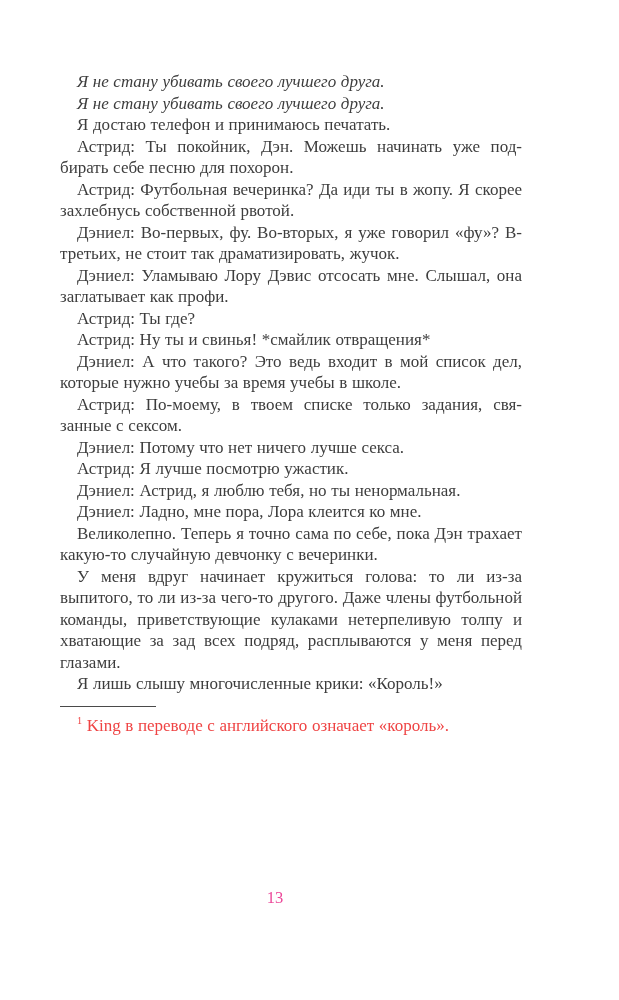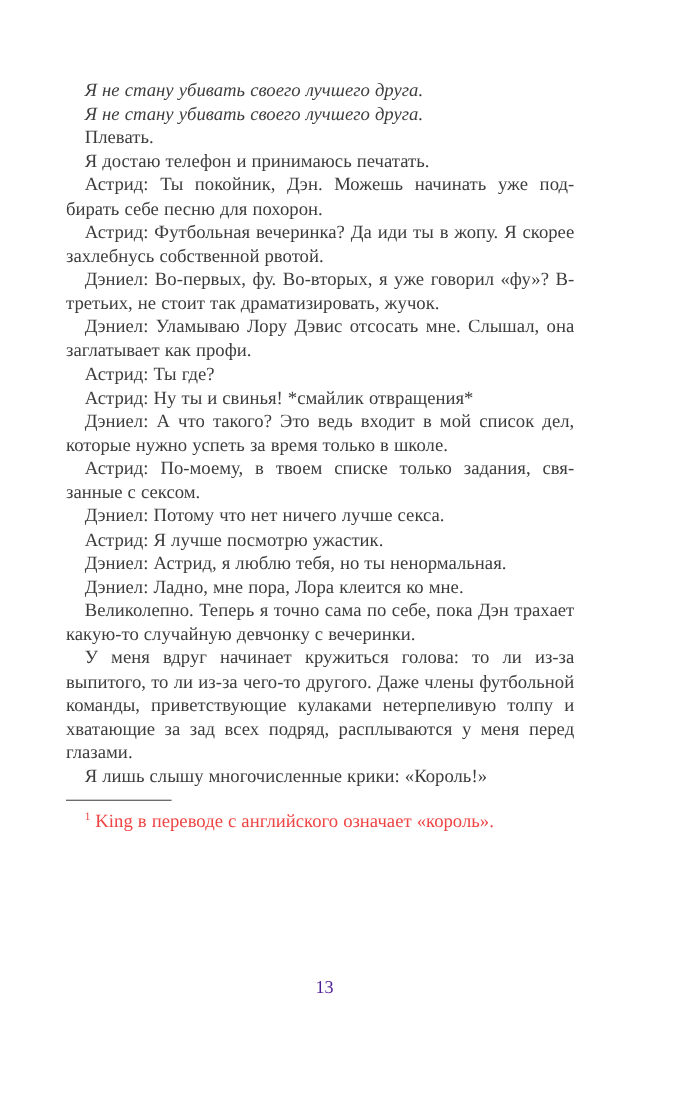--- a/index.html
+++ b/index.html
@@ -50,44 +50,43 @@
     margin: 0;
     font-size: 15.5px;
     line-height: 20px;
     text-indent: 34px;
     text-align: justify;
     color: #ef4444;
   }
   .page-number {
     position: absolute;
     top: 888px;
-    left: 64px;
+    left: 44px;
     width: 462px;
     text-align: center;
     font-size: 16.5px;
-    color: #4c1d95;
+    color: #ec4899;
   }
 </style>
 </head>
 <body>
 
 <div class="page">
 
   <div class="text-block">
       <p class="opening"><i>Я не стану убивать своего лучшего друга.</i></p>
       <p class="opening"><i>Я не стану убивать своего лучшего друга.</i></p>
-      <p><span>Плевать.</span></p>
       <p><span>Я достаю телефон и принимаюсь печатать.</span></p>
       <p><b>Астрид:</b><span> Ты покойник, Дэн. Можешь начинать уже под­бирать себе песню для похорон.</span></p>
       <p><b>Астрид:</b><span> Футбольная вечеринка? Да иди ты в жопу. Я скорее захлебнусь собственной рвотой.</span></p>
       <p><b>Дэниел:</b><span> Во-первых, фу. Во-вторых, я уже говорил «фу»? В-третьих, не стоит так драматизировать, жучок.</span></p>
       <p><b>Дэниел:</b><span> Уламываю Лору Дэвис отсосать мне. Слышал, она заглатывает как профи.</span></p>
       <p><b>Астрид:</b><span> Ты где?</span></p>
       <p><b>Астрид:</b><span> Ну ты и свинья! *смайлик отвращения*</span></p>
-      <p><b>Дэниел:</b><span> А что такого? Это ведь входит в мой список дел, которые нужно успеть за время только в школе.</span></p>
+      <p><b>Дэниел:</b><span> А что такого? Это ведь входит в мой список дел, которые нужно учебы за время учебы в школе.</span></p>
       <p><b>Астрид:</b><span> По-моему, в твоем списке только задания, свя­занные с сексом.</span></p>
       <p><b>Дэниел:</b><span> Потому что нет ничего лучше секса.</span></p>
       <p><b>Астрид:</b><span> Я лучше посмотрю ужастик.</span></p>
       <p><b>Дэниел:</b><span> Астрид, я люблю тебя, но ты ненормальная.</span></p>
       <p><b>Дэниел:</b><span> Ладно, мне пора, Лора клеится ко мне.</span></p>
       <p><span>Великолепно. Теперь я точно сама по себе, пока Дэн трахает какую-то случайную девчонку с вечеринки.</span></p>
       <p><span>У меня вдруг начинает кружиться голова: то ли из-за выпитого, то ли из-за чего-то другого. Даже члены фут­больной команды, приветствующие кулаками нетерпели­вую толпу и хватающие за зад всех подряд, расплываются у меня перед глазами.</span></p>
       <p><span>Я лишь слышу многочисленные крики: «Король!»</span></p>
       <div class="footnote-rule"></div>
       <p class="footnote"><sup>1</sup><span> King в переводе с английского означает «король».</span></p>

